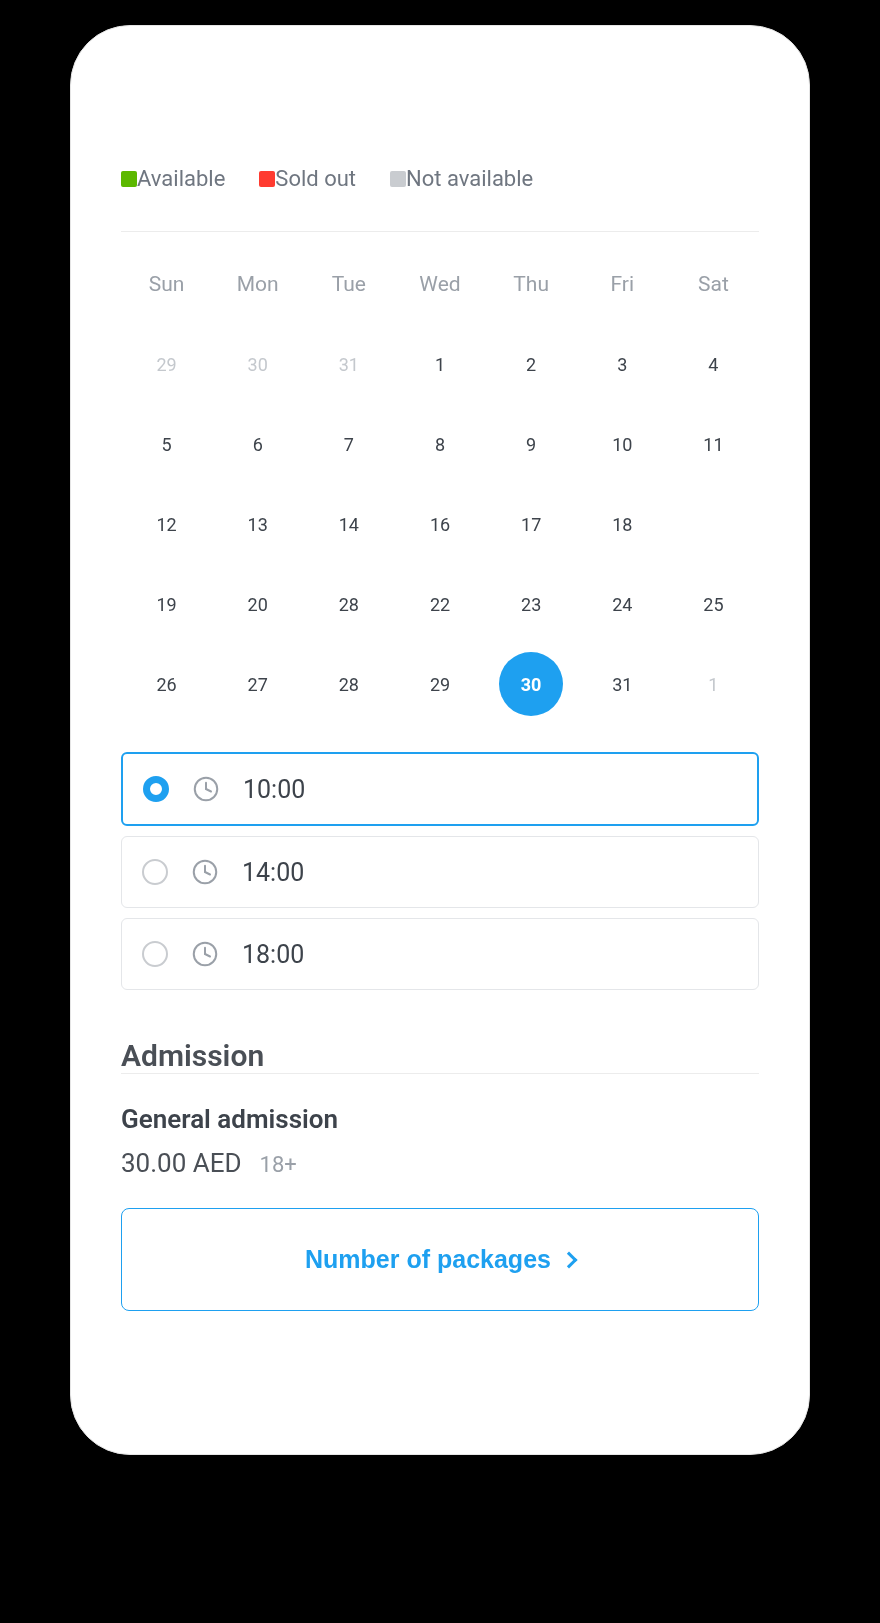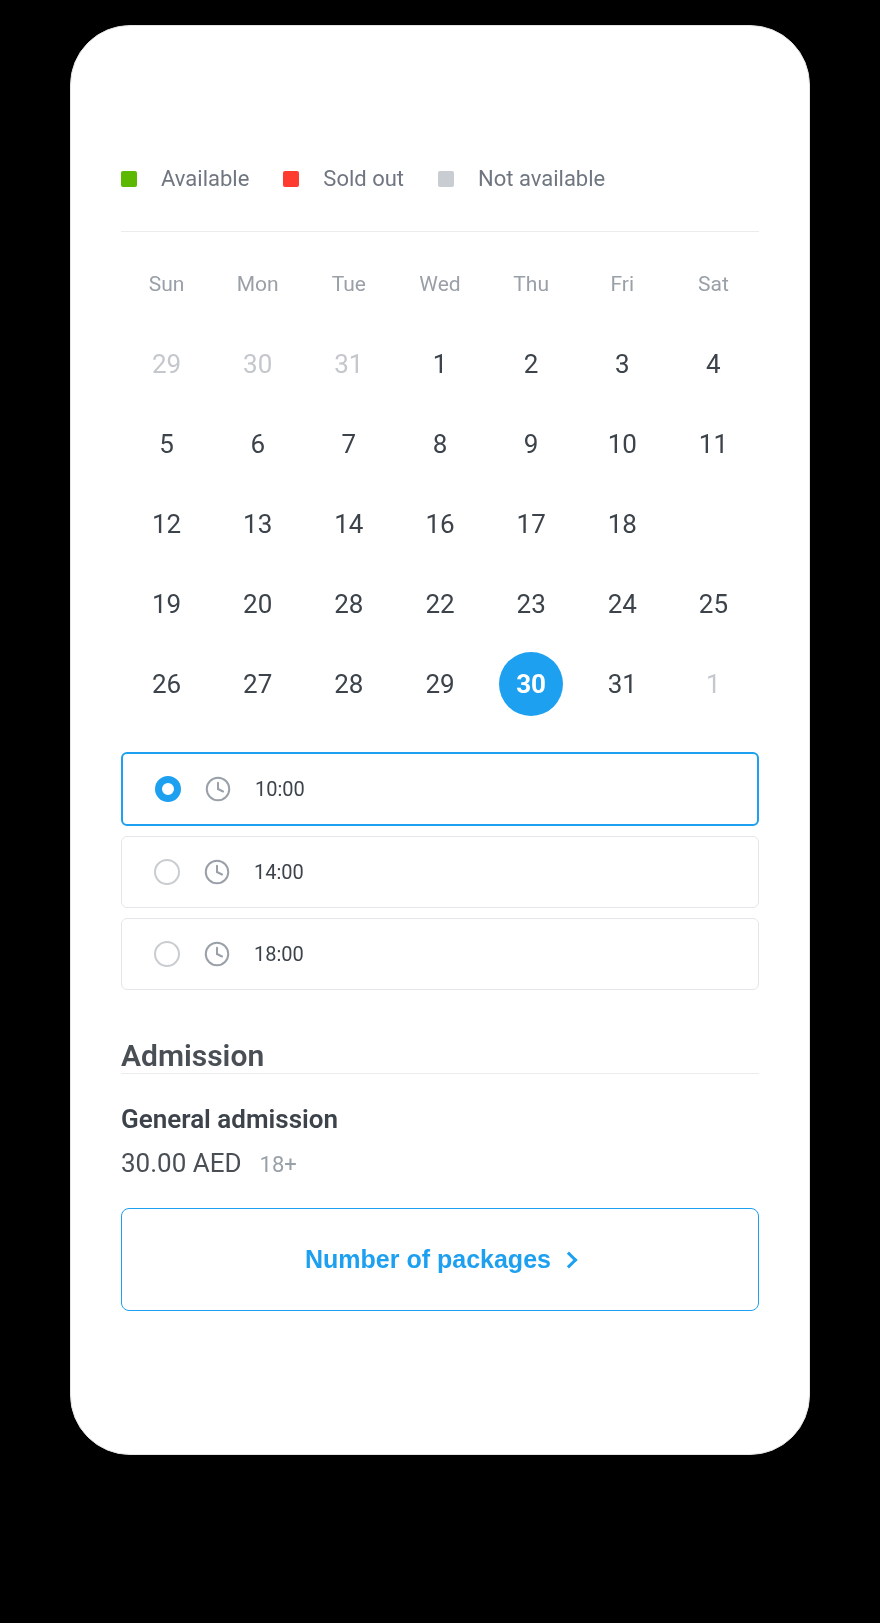--- a/index.html
+++ b/index.html
@@ -26,21 +26,21 @@
   .legend {
     display: flex;
     gap: 34px;
     align-items: center;
     padding-bottom: 40px;
     border-bottom: 1px solid #ececec;
   }
   .legend-item {
     display: flex;
     align-items: center;
-    gap: 24px;
+    gap: 0;
     color: #6f7680;
     font-size: 22px;
   }
   .swatch {
     width: 16px;
     height: 16px;
     border-radius: 2px;
     display: inline-block;
   }
   .swatch.available { background: #5cb800; }
@@ -58,21 +58,21 @@
   }
   .cal-head {
     color: #9aa0a8;
     font-size: 21px;
     margin-bottom: 28px;
   }
   .cal-row {
     height: 80px;
   }
   .day {
-    font-size: 26px;
+    font-size: 18px;
     color: #3d434b;
     display: flex;
     align-items: center;
     justify-content: center;
     height: 100%;
     cursor: pointer;
   }
   .day.muted { color: #c4c8cd; }
   .day.selected span {
     width: 64px;
@@ -88,23 +88,23 @@
 
   .timeslots {
     margin-top: 28px;
   }
   .slot {
     display: flex;
     align-items: center;
     gap: 22px;
     border: 1px solid #e4e6e9;
     border-radius: 6px;
-    padding: 20px 32px;
+    padding: 20px 20px;
     margin-bottom: 10px;
-    font-size: 20px;
+    font-size: 25px;
     color: #3d434b;
     cursor: pointer;
     background: #fff;
   }
   .slot.selected {
     border: 2px solid #1ea0f0;
   }
   .radio {
     width: 26px;
     height: 26px;

